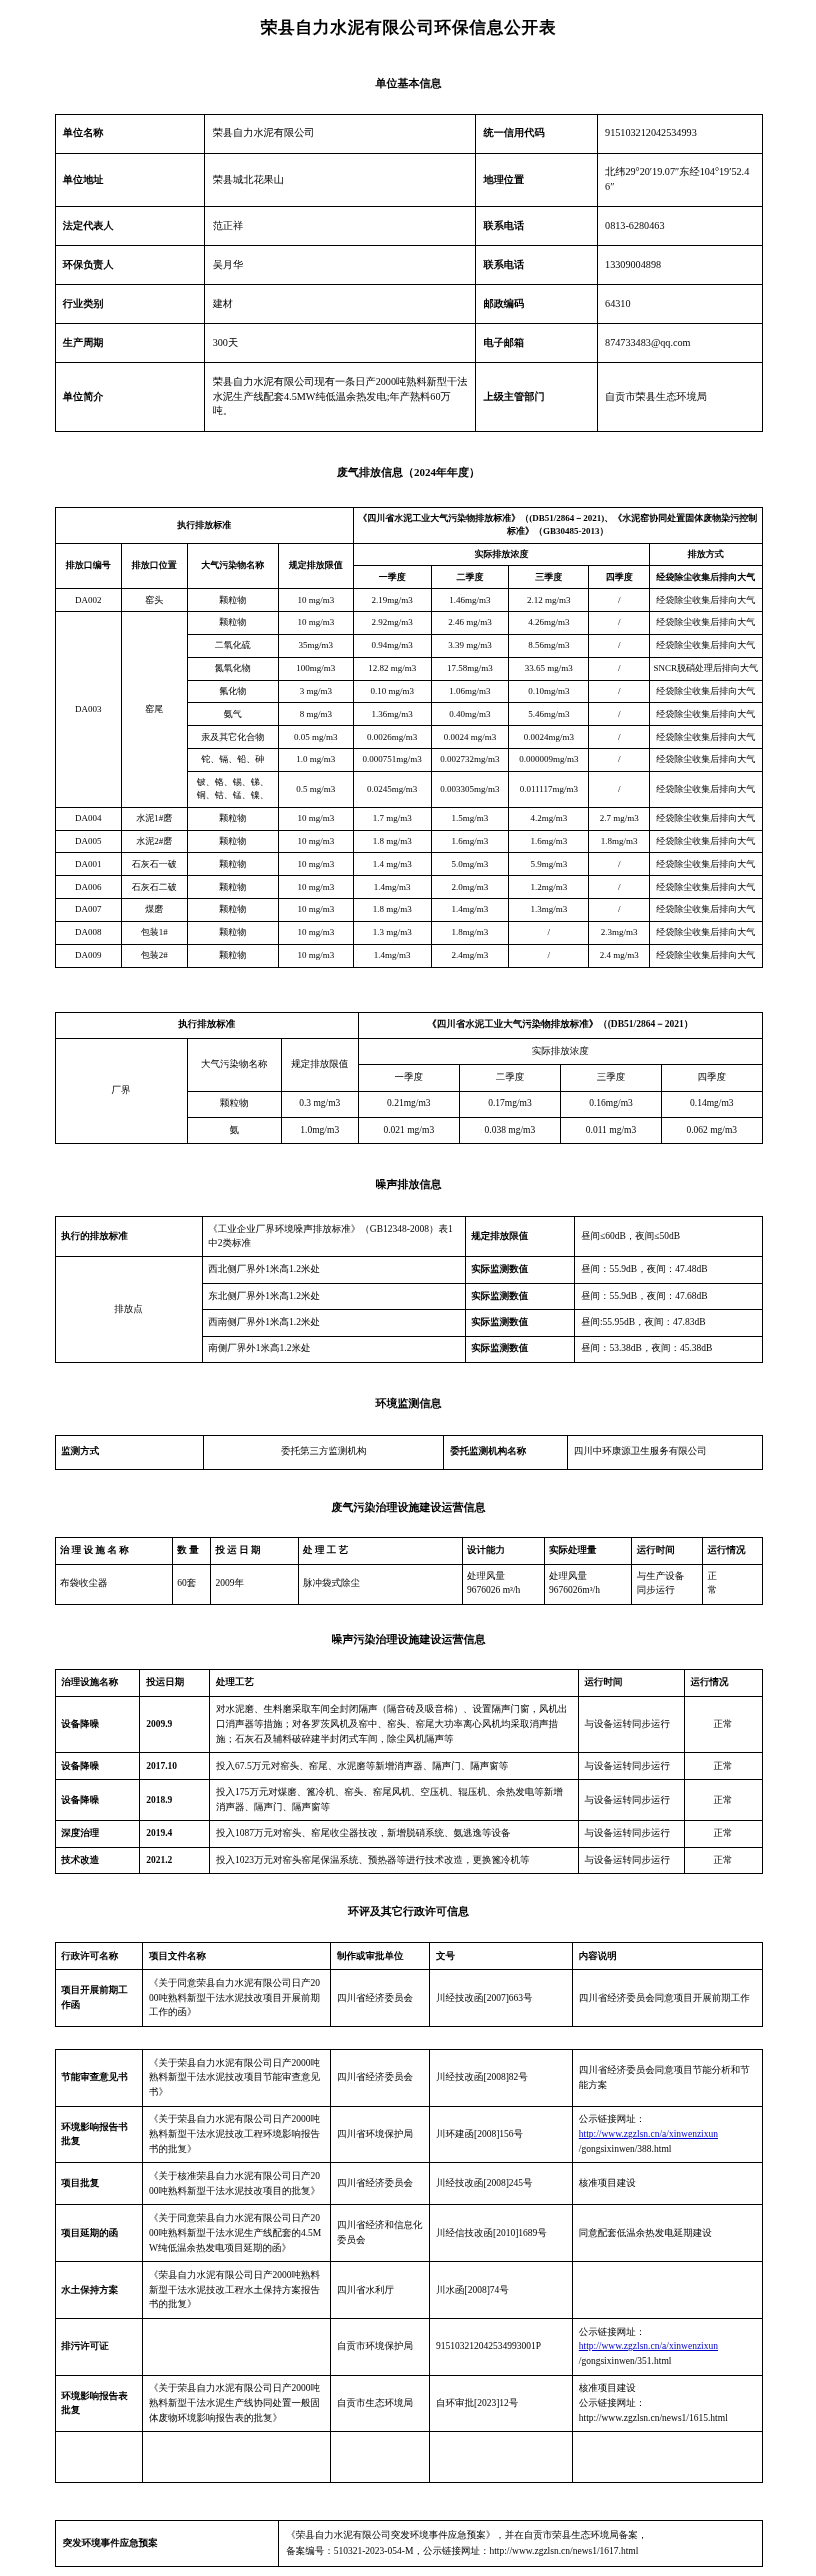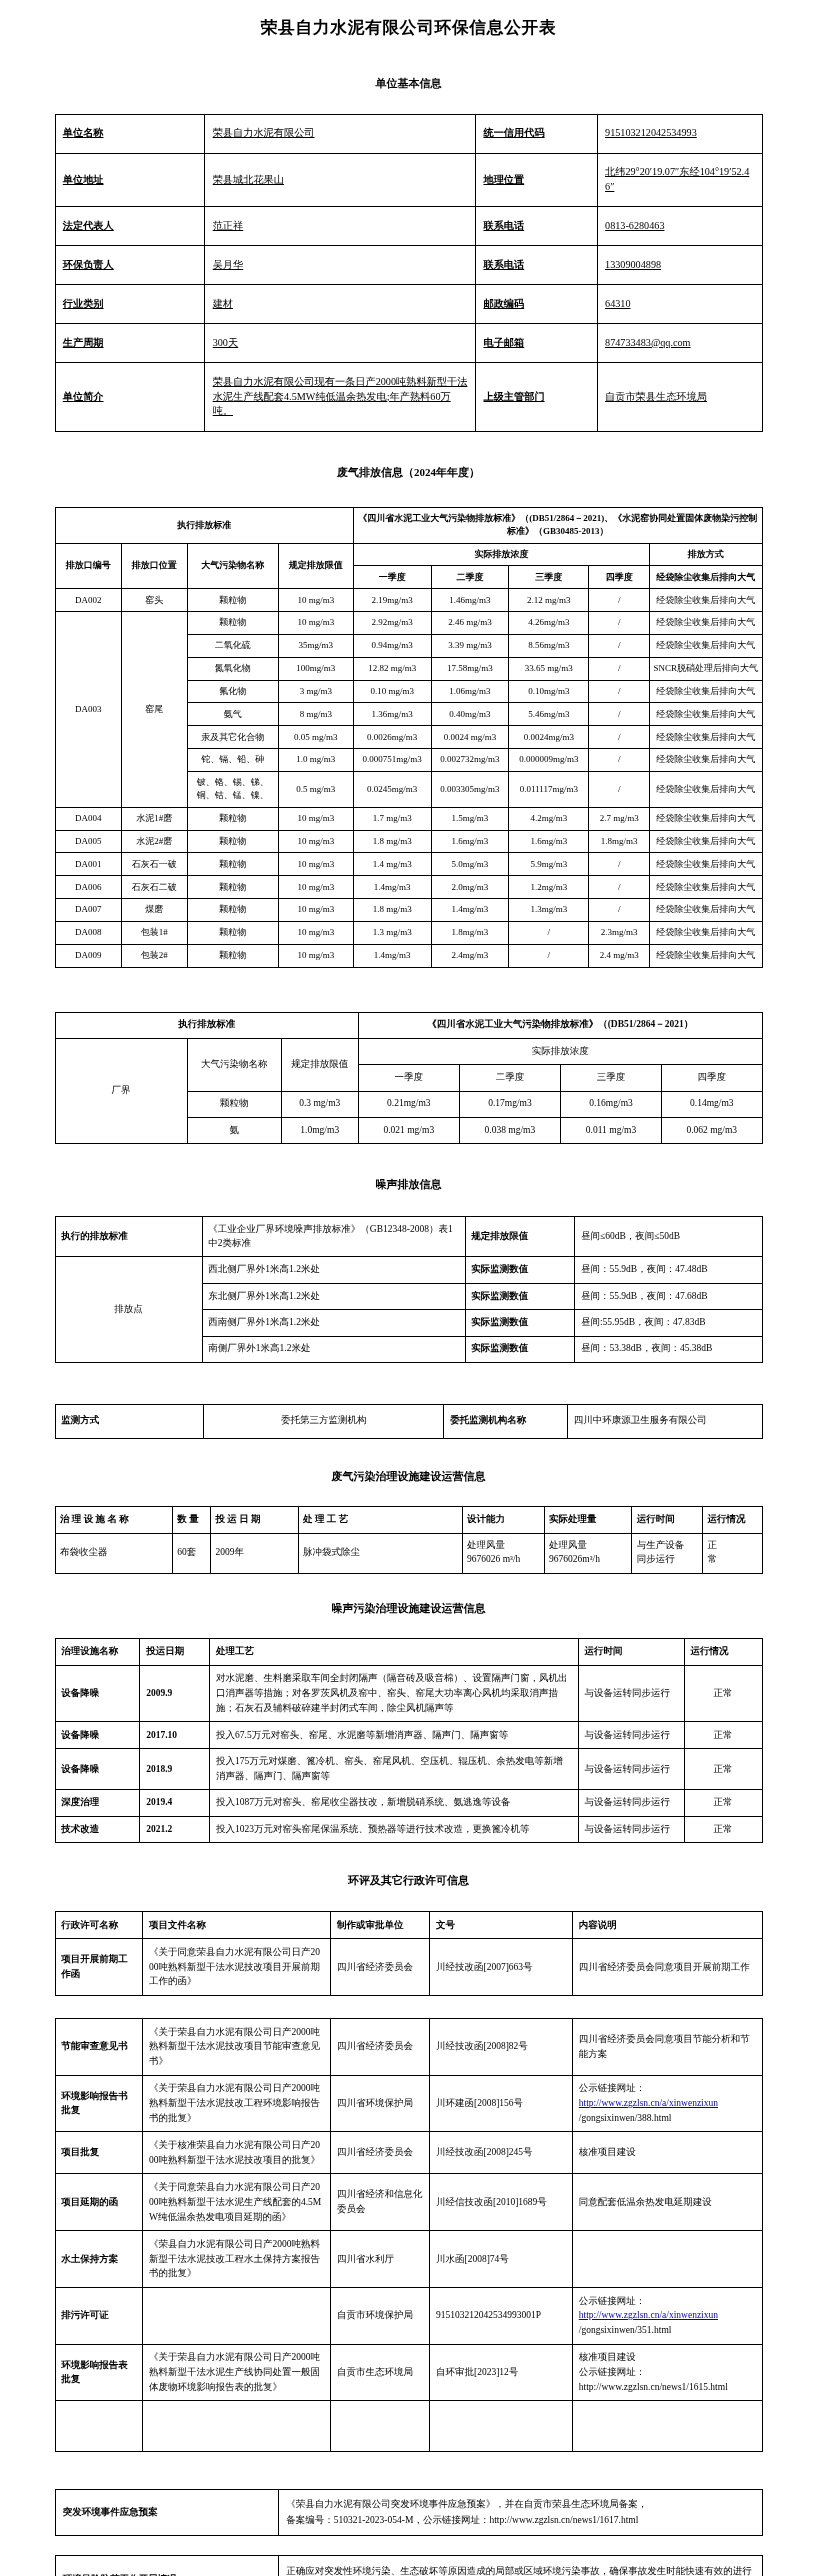--- a/index.html
+++ b/index.html
@@ -11,21 +11,21 @@
   .sp26{height:19px;} .sp22{height:16px;} .sp20{height:14.6px;}
   table.t{width:100%;border-collapse:collapse;table-layout:fixed;border:1.5px solid #000;}
   .t th,.t td{border:0.7px solid #000;padding:4.4px 4.4px;font-size:9.5px;vertical-align:middle;word-break:break-all;line-height:1.45;}
   .t th{font-weight:bold;text-align:left;}
   .c{text-align:center;}
   .l{text-align:left;}
   .b{font-weight:bold;}
   .n{font-weight:normal;}
   .link{color:#0000cc;text-decoration:underline;cursor:pointer;}
   
-  .basic td{padding:11.6px 7.3px;font-size:10.2px;text-decoration:underline;}
+  .basic td{padding:11.6px 7.3px;font-size:10.2px;}
   .basic td.lbl{font-weight:bold;}
   
   .gas th,.gas td{padding:4.4px 2.2px;font-size:9px;text-align:center;}
   .gas th.std{font-weight:bold;}
   
   .fug th,.fug td{padding:5.8px 3.6px;font-size:9.5px;text-align:center;}
   
   .noise th,.noise td{padding:5.8px 5.8px;font-size:9.5px;}
   
   .mon td{padding:9.5px 5.8px;font-size:9.5px;}
@@ -388,20 +388,21 @@
         </tr>
         <tr>
           <td>南侧厂界外1米高1.2米处</td>
           <th>实际监测数值</th>
           <td>昼间：53.38dB，夜间：45.38dB</td>
         </tr>
       </tbody>
     </table>
 
     <div class="sp34"></div>
+    <h2 class="sec-title">环境监测信息</h2>
     <div class="sp22"></div>
     <table class="t mon">
       <colgroup>
           <col style="width:21%">
           <col style="width:34%">
           <col style="width:17.5%">
           <col style="width:27.5%">
         </colgroup>
       <tbody>
         <tr>

